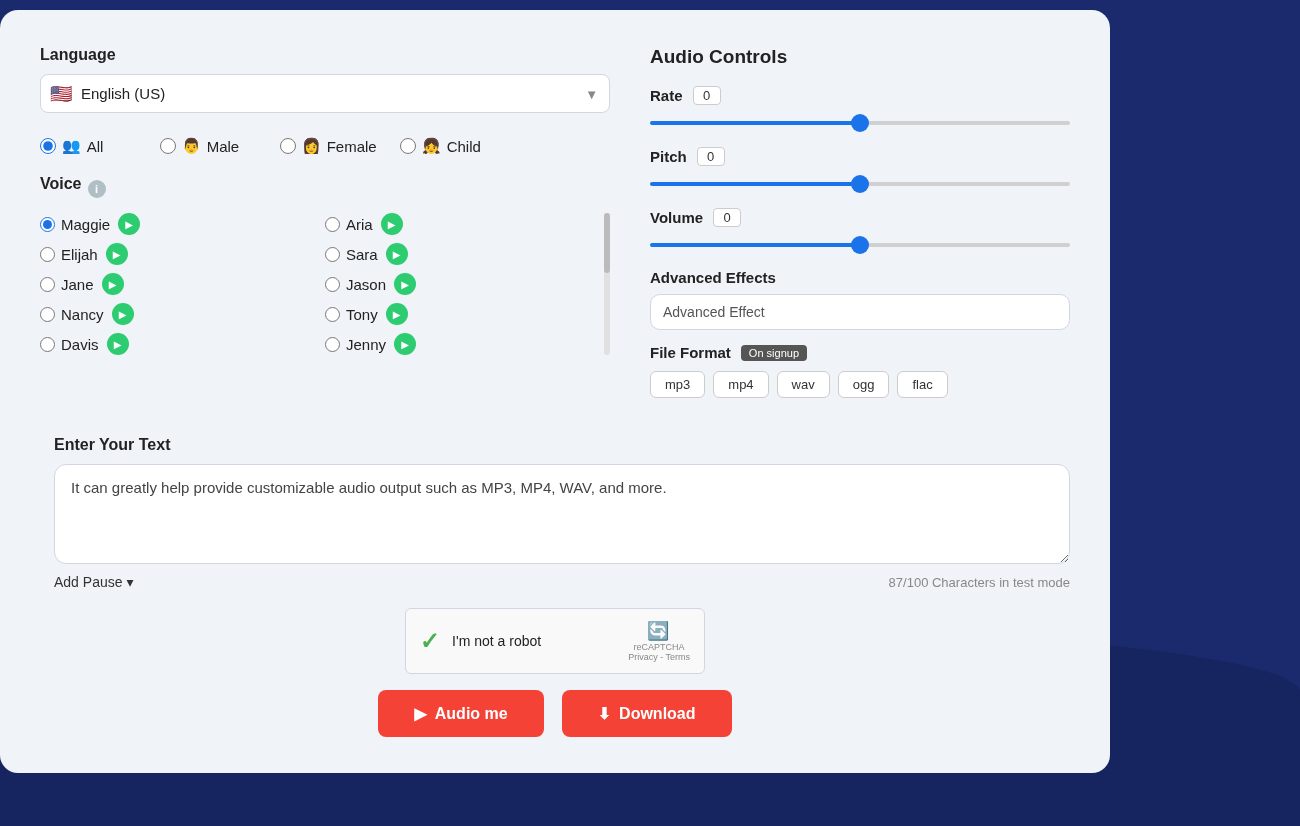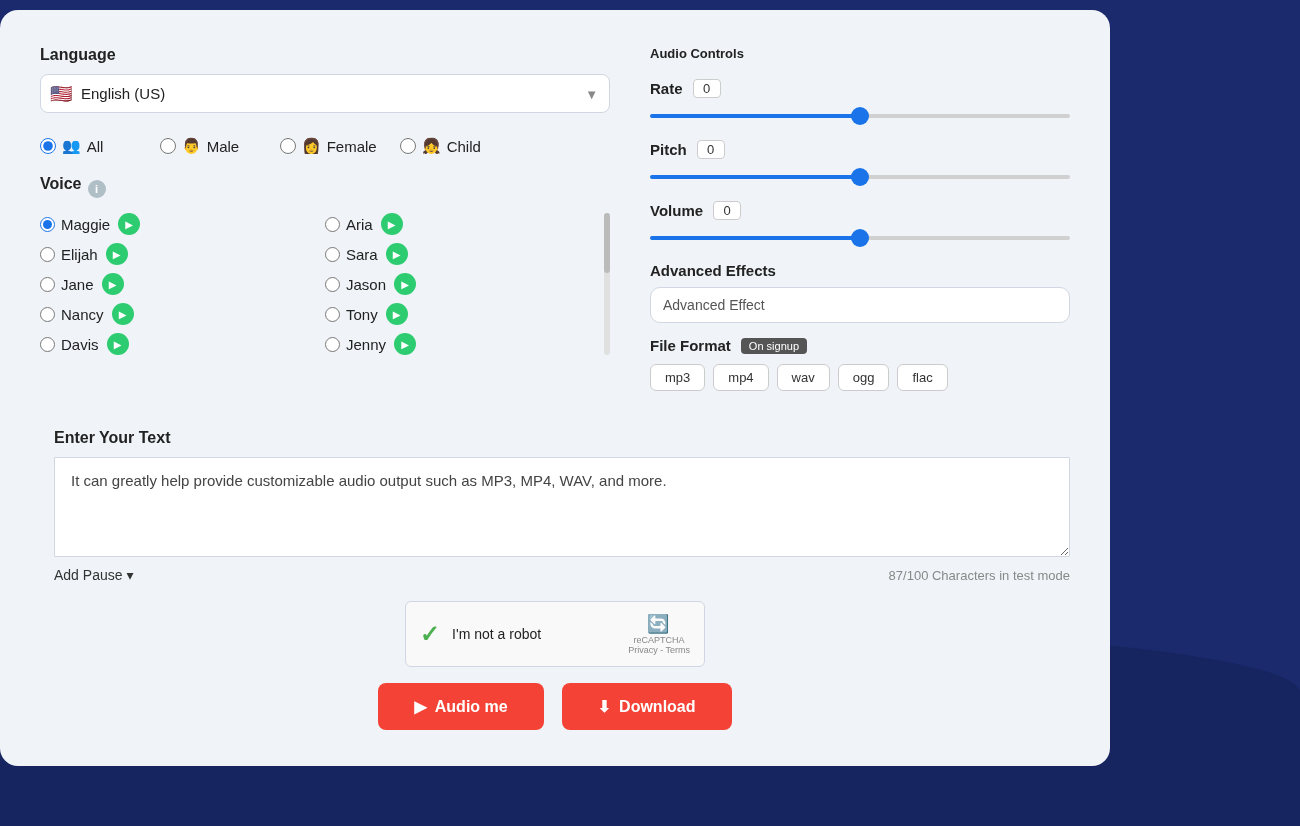--- a/index.html
+++ b/index.html
@@ -187,21 +187,21 @@
       border-radius: 3px;
     }
     .scrollbar-thumb {
       width: 6px;
       height: 60px;
       background: #bbb;
       border-radius: 3px;
     }
     
     .audio-controls-title {
-      font-size: 13px;
+      font-size: 19px;
       font-weight: 700;
       color: #222;
       margin-bottom: 18px;
     }
     .control-row {
       margin-bottom: 18px;
     }
     .control-label-row {
       display: flex;
       align-items: center;
@@ -303,21 +303,21 @@
       font-size: 16px;
       font-weight: 700;
       color: #222;
       margin-bottom: 10px;
     }
     .text-area {
       width: 100%;
       min-height: 100px;
       padding: 14px 16px;
       border: 1.5px solid #d0d7e2;
-      border-radius: 1px;
+      border-radius: 12px;
       background: #fff;
       font-size: 15px;
       color: #444;
       resize: vertical;
       outline: none;
       font-family: Arial, sans-serif;
     }
     .text-area-footer {
       display: flex;
       justify-content: space-between;

